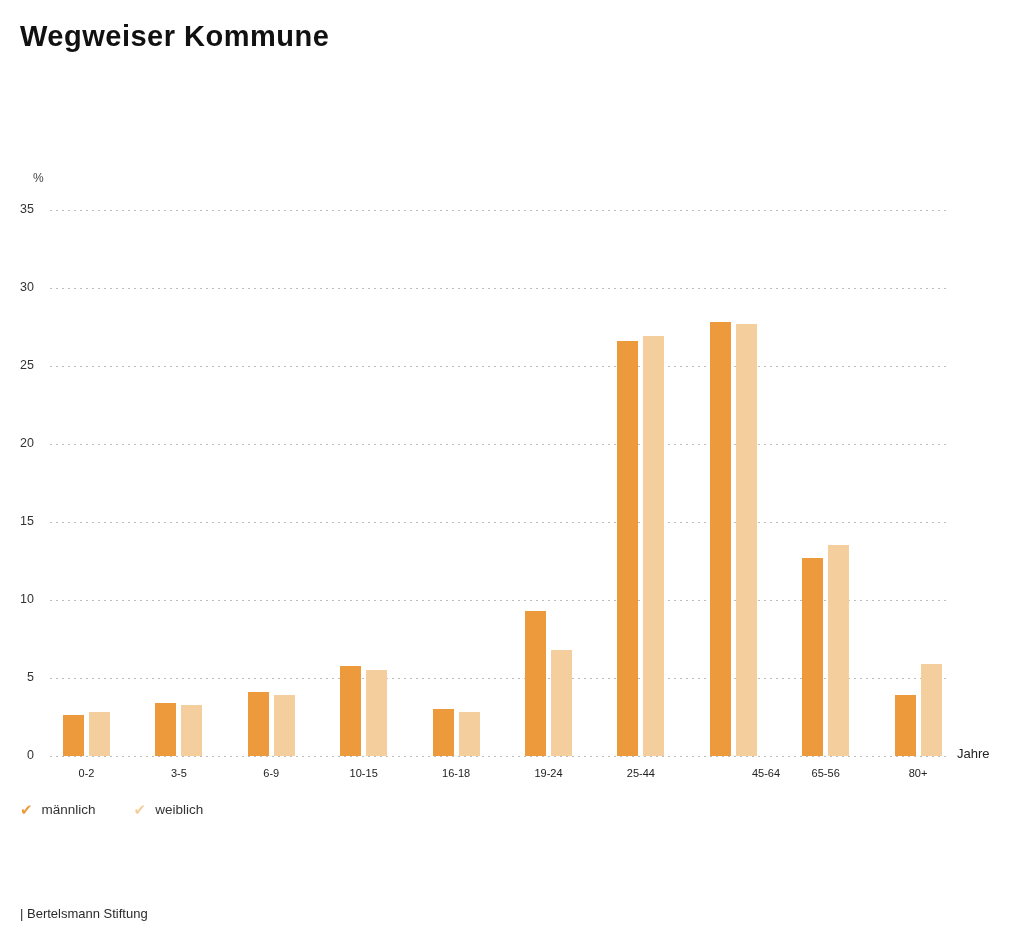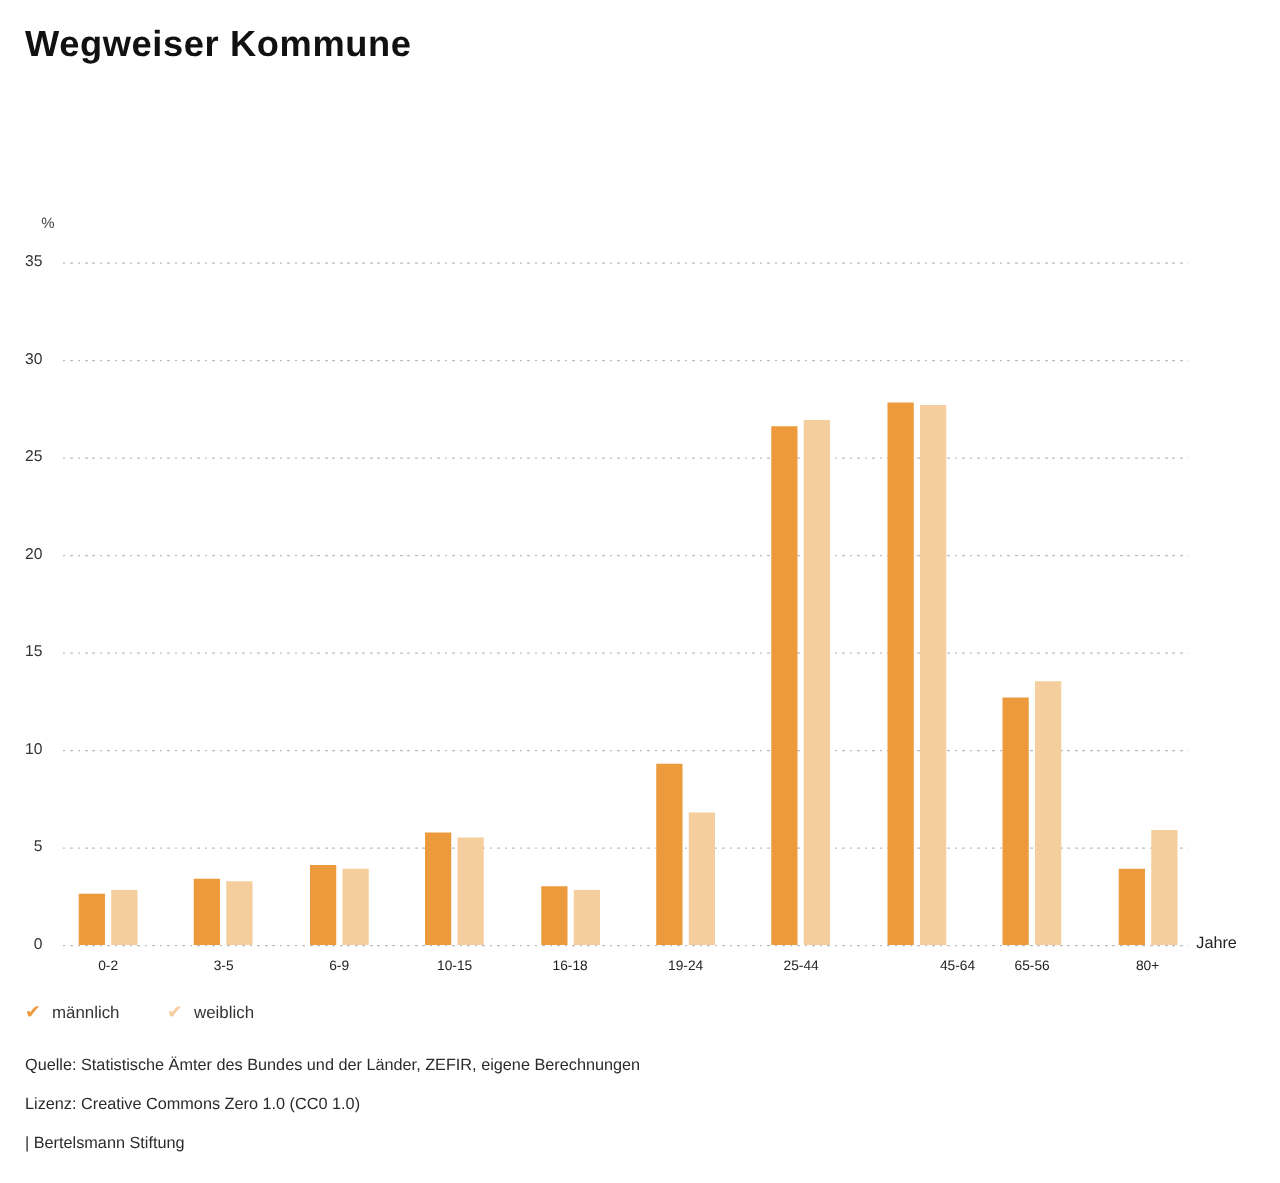--- a/index.html
+++ b/index.html
@@ -171,17 +171,15 @@
     <div class="legend-item">
       <span class="legend-check" id="check-0" style="color: rgb(236, 154, 60);">✔</span>
       <span class="legend-label">männlich</span>
     </div>
     <div class="legend-item">
       <span class="legend-check" id="check-1" style="color: rgb(245, 206, 158);">✔</span>
       <span class="legend-label">weiblich</span>
     </div>
   </div>
 
-  <div class="footer-line footer-source">Quelle: Statistische Ämter des Bundes und der Länder, ZEFIR, eigene Berechnungen</div>
-  <div class="footer-line footer-license">Lizenz: Creative Commons Zero 1.0 (CC0 1.0)</div>
   <div class="footer-line footer-brand">| Bertelsmann Stiftung</div>
 
 </div>
 
 </body></html>

